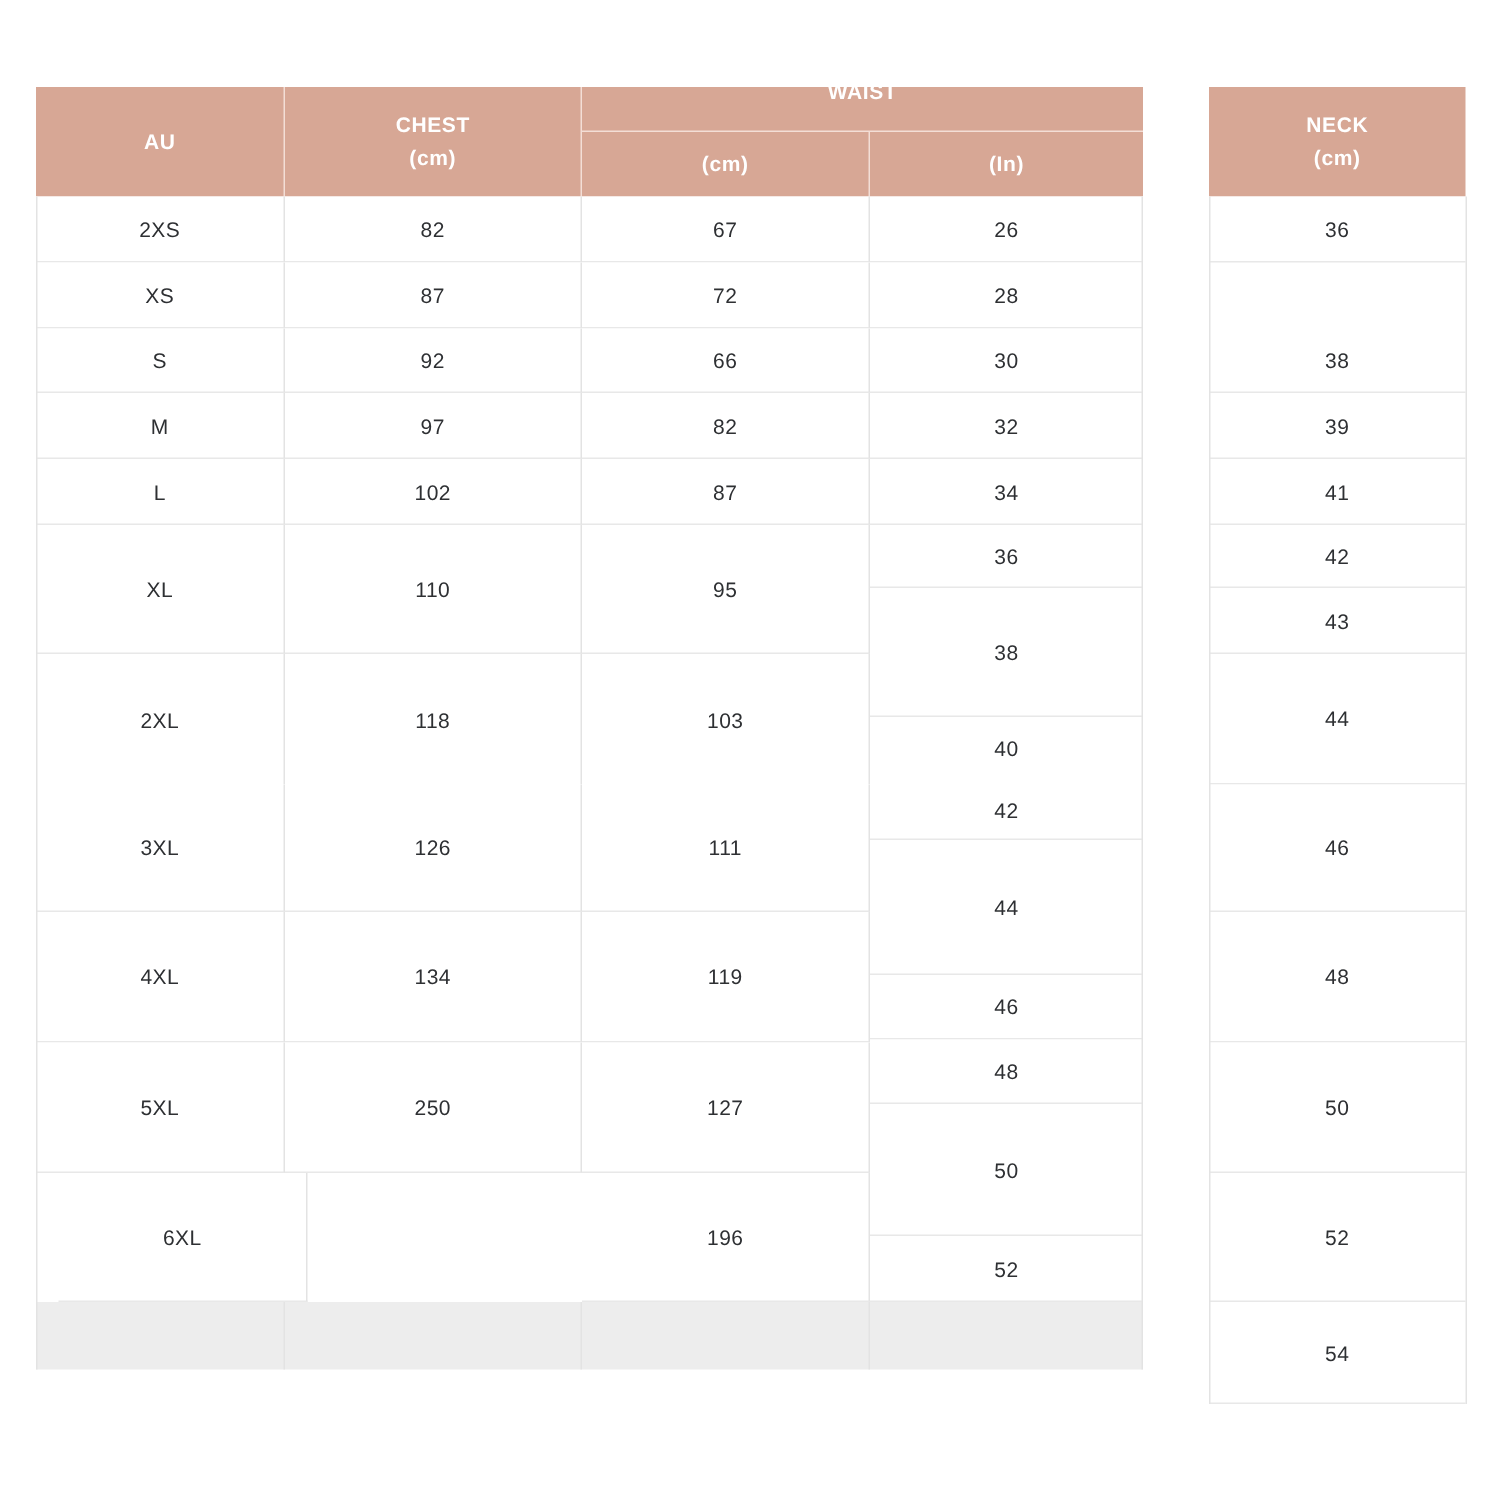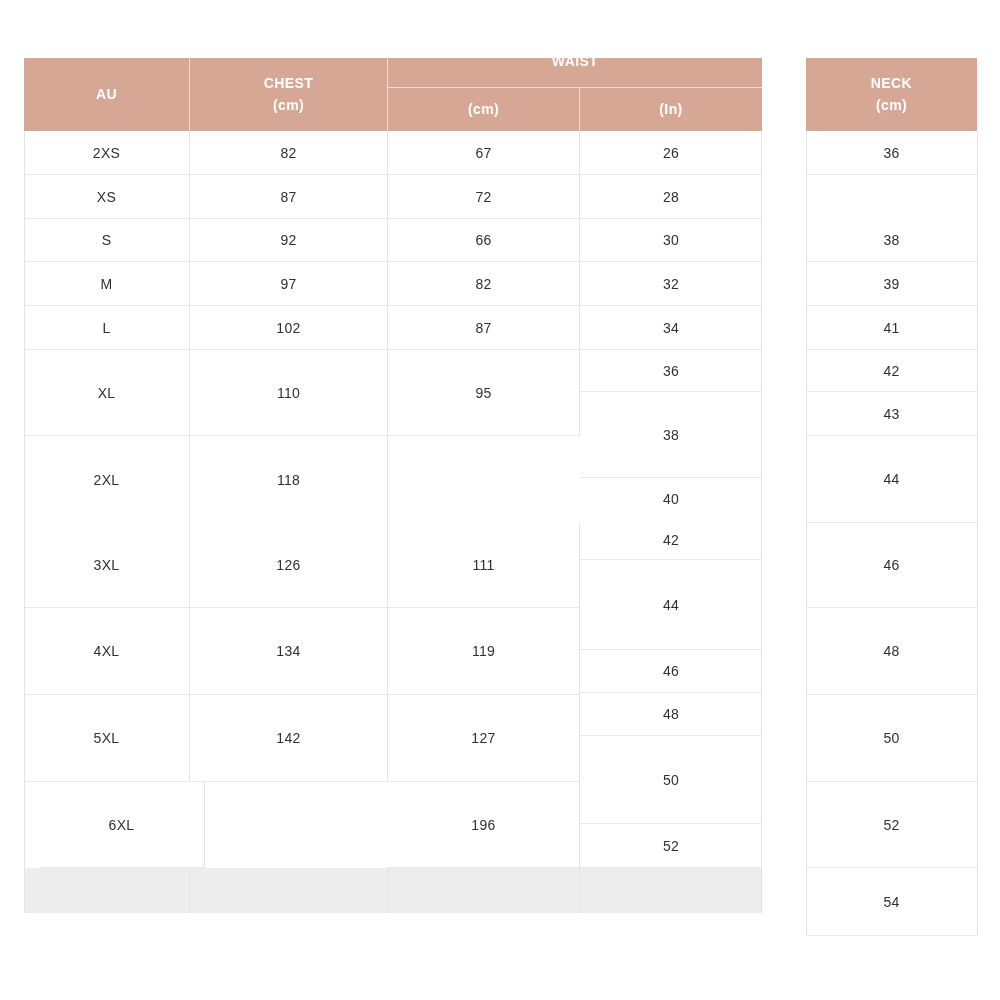--- a/index.html
+++ b/index.html
@@ -173,40 +173,43 @@
     <div class="cell b-r" style="left:166px; top:378px; width:198px; height:87px;">
         <span>118</span>
       </div>
     <div class="cell b-b b-r" style="left:166px; top:465px; width:198px; height:85px;">
         <span>126</span>
       </div>
     <div class="cell b-b b-r" style="left:166px; top:550px; width:198px; height:87px;">
         <span>134</span>
       </div>
     <div class="cell b-b b-r" style="left:166px; top:637px; width:198px; height:87px;">
-        <span>142</span>
+        <span>250</span>
       </div>
 
     <div class="cell b-b b-r" style="left:364px; top:73px;  width:192px; height:44px;">
         <span>67</span>
       </div>
     <div class="cell b-b b-r" style="left:364px; top:117px; width:192px; height:44px;">
         <span>72</span>
       </div>
     <div class="cell b-b b-r" style="left:364px; top:161px; width:192px; height:43px;">
         <span>66</span>
       </div>
     <div class="cell b-b b-r" style="left:364px; top:204px; width:192px; height:44px;">
         <span>82</span>
       </div>
     <div class="cell b-b b-r" style="left:364px; top:248px; width:192px; height:44px;">
         <span>87</span>
       </div>
     <div class="cell b-b b-r" style="left:364px; top:292px; width:192px; height:86px;">
         <span>95</span>
+      </div>
+    <div class="cell b-r" style="left:364px; top:378px; width:192px; height:87px;">
+        <span>103</span>
       </div>
     <div class="cell b-b b-r" style="left:364px; top:465px; width:192px; height:85px;">
         <span>111</span>
       </div>
     <div class="cell b-b b-r" style="left:364px; top:550px; width:192px; height:87px;">
         <span>119</span>
       </div>
     <div class="cell b-b b-r" style="left:364px; top:637px; width:192px; height:87px;">
         <span>127</span>
       </div>

